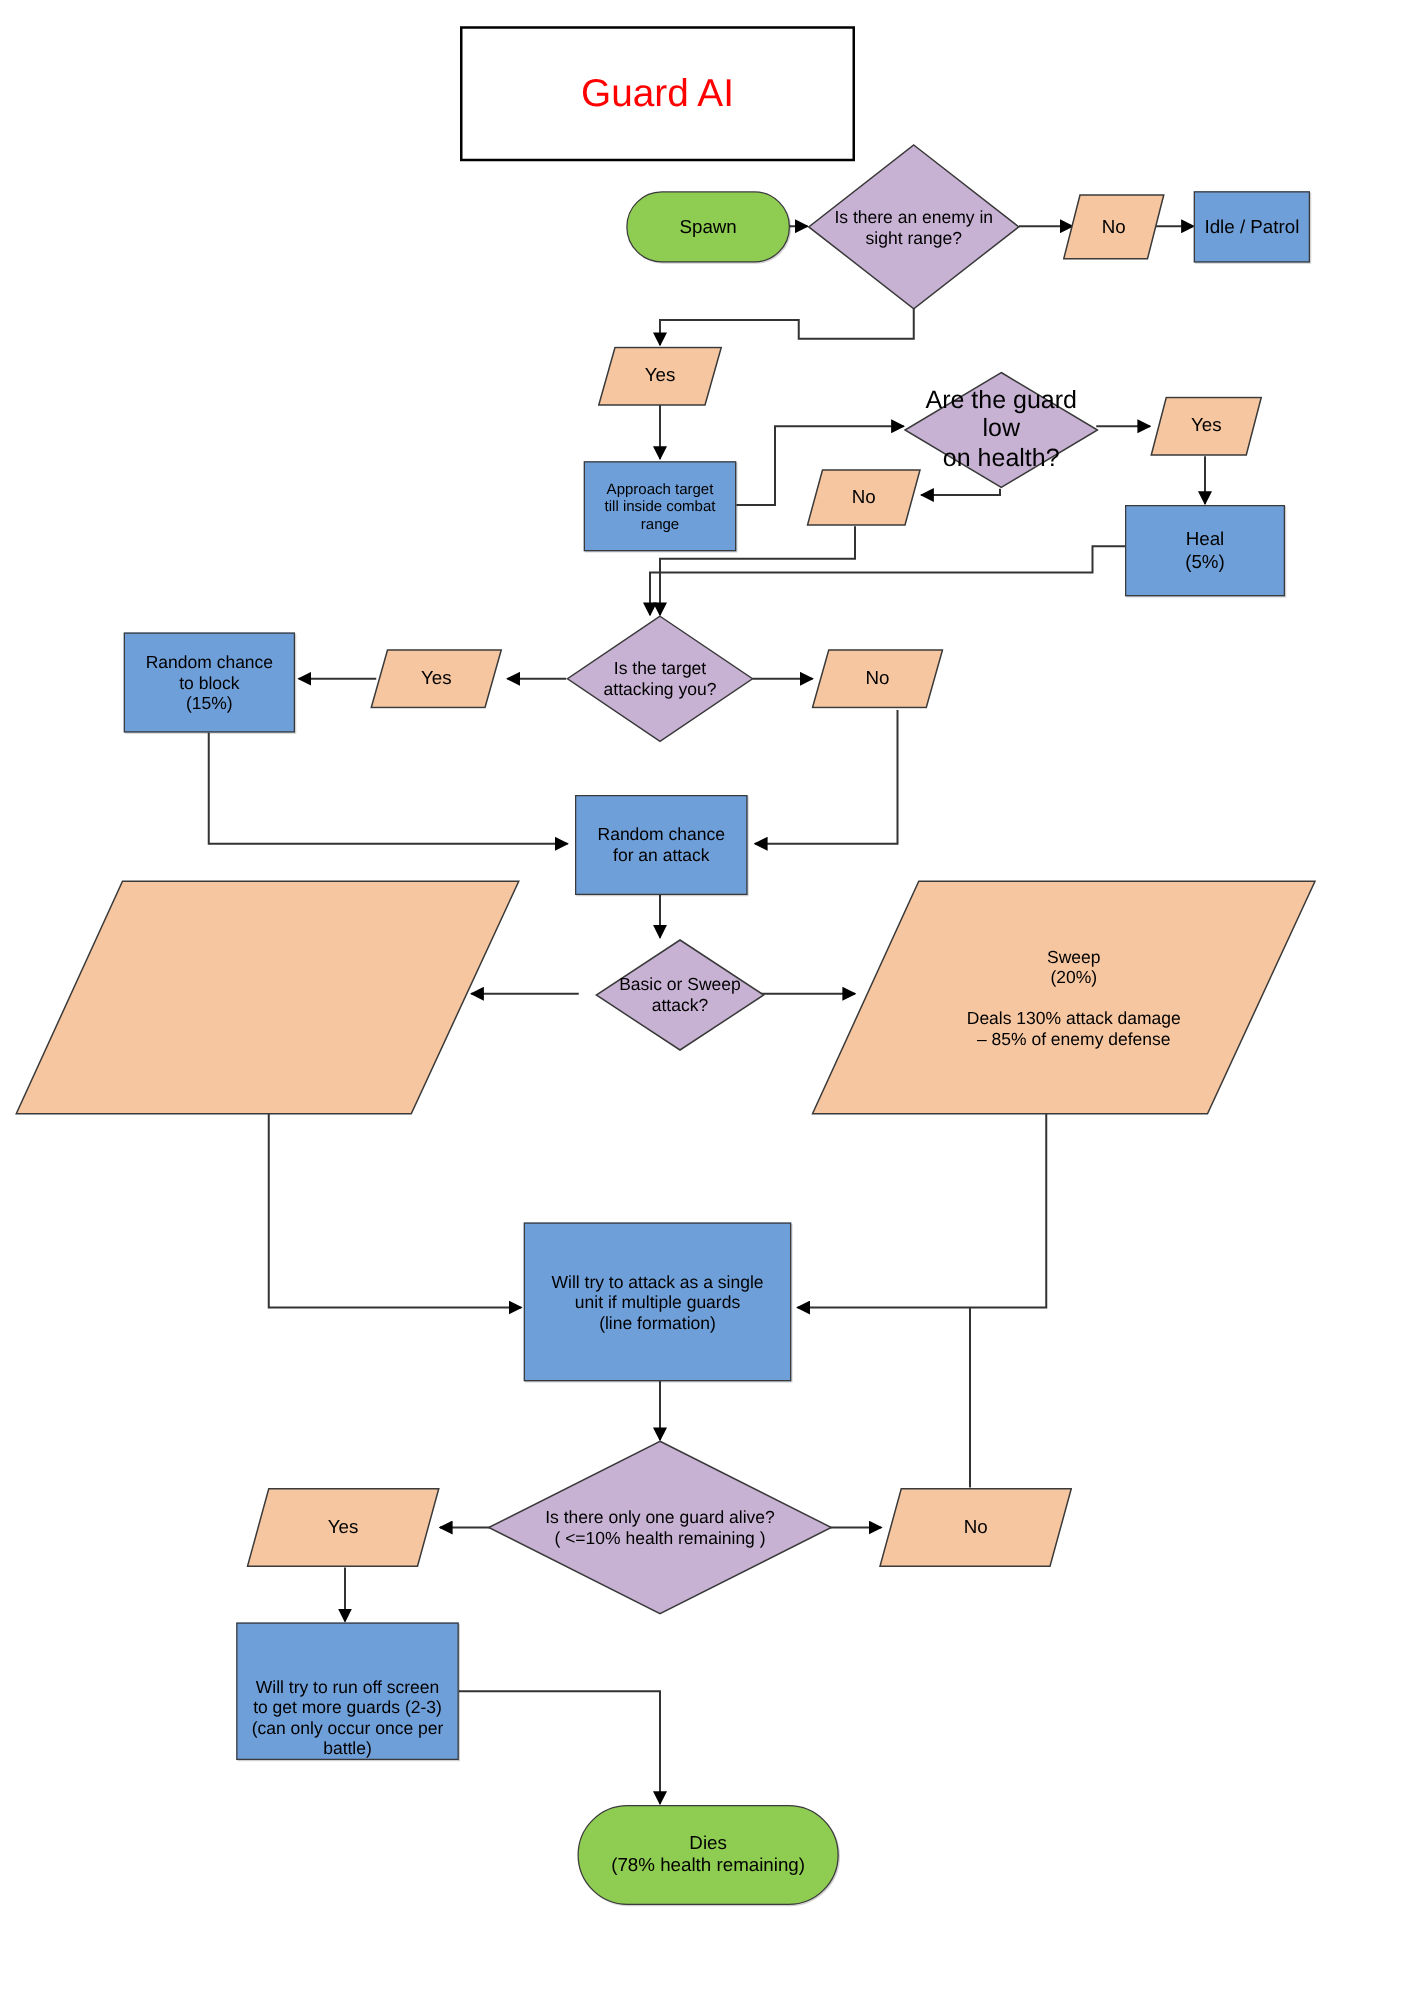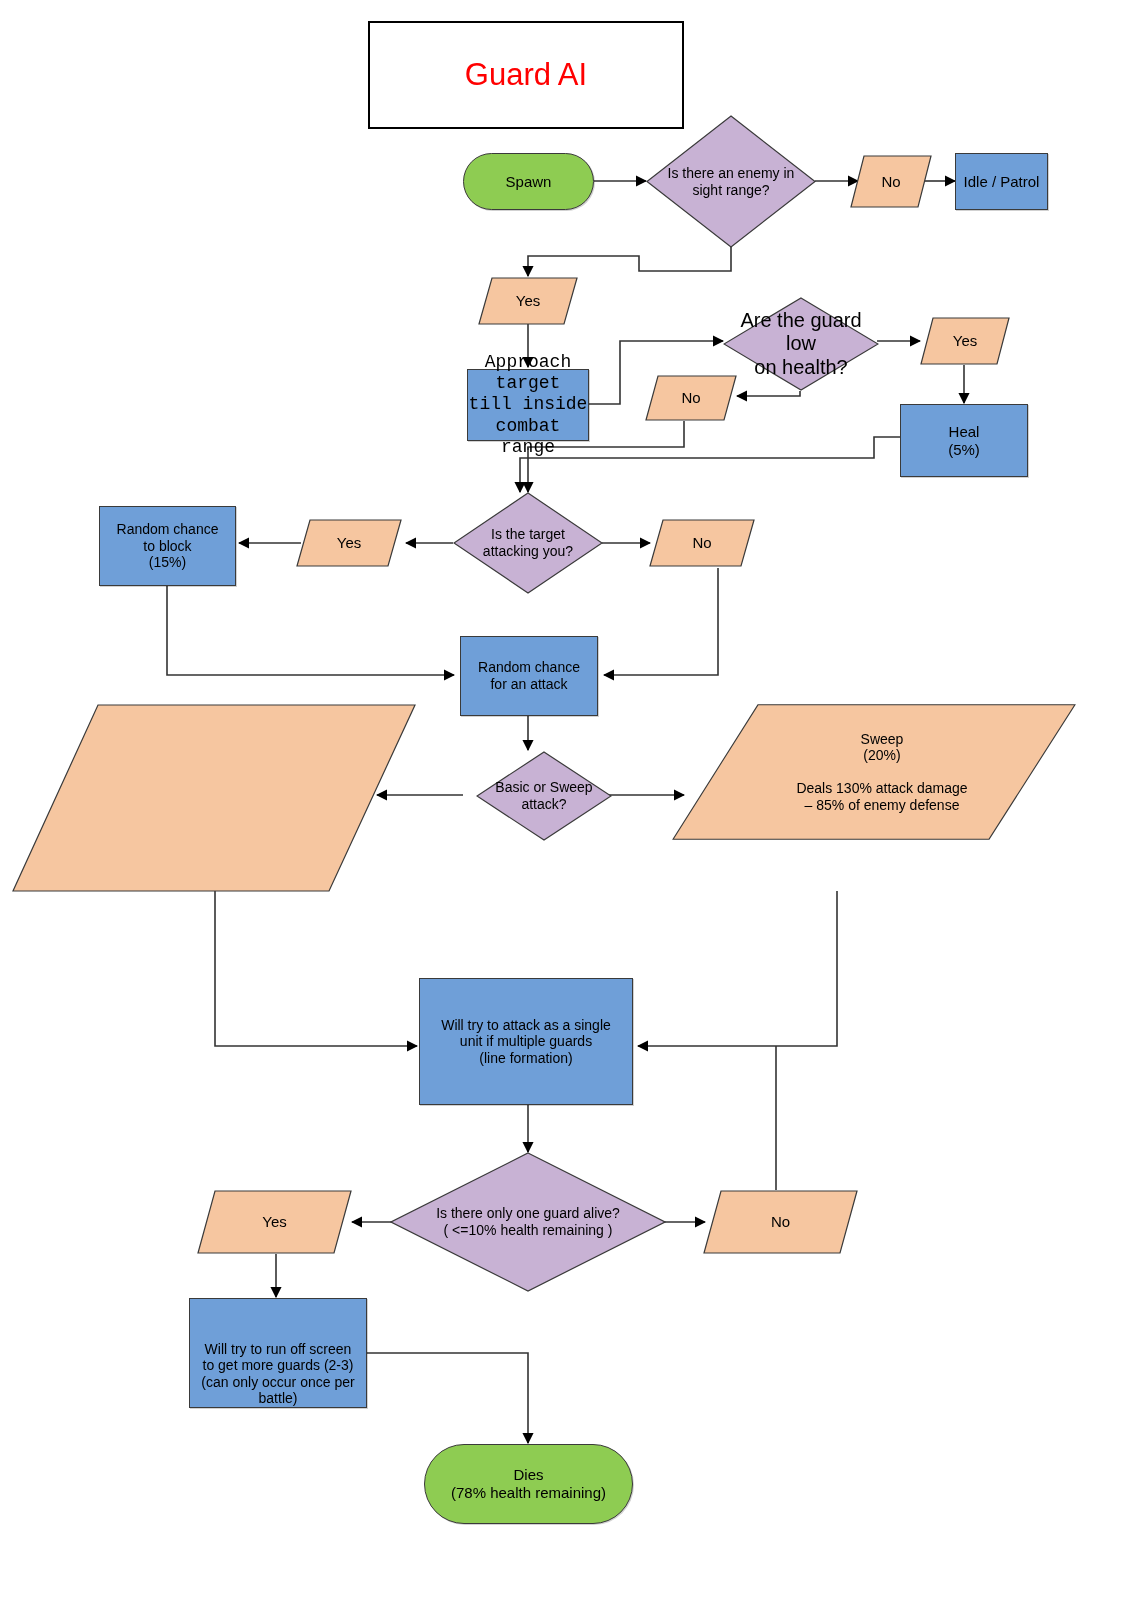--- a/index.html
+++ b/index.html
@@ -40,20 +40,21 @@
   .rect {
     background: #6f9fd8;
     border: 1px solid #3a3a3a;
     box-shadow: 1px 1px 0 rgba(0,0,0,0.18);
   }
   .terminator {
     background: #8ecc52;
     border: 1px solid #3a3a3a;
     border-radius: 999px;
     box-shadow: 1px 1px 0 rgba(0,0,0,0.18);
+    margin-left: 38px;
   }
   .title-box {
     background: #ffffff;
     border: 2px solid #000000;
     color: #ff0000;
   }
   
   .poly {
     background: transparent;
     border: none;
@@ -177,21 +178,21 @@
     <span class="lbl">Idle / Patrol</span>
   </div>
 
   <div class="node poly" style="left:478px; top:277px; width:100px; height:48px; font-size:15px;">
     <svg viewBox="0 0 100 48" preserveAspectRatio="none">
       <polygon class="pgram-fill" points="14,1 99,1 86,47 1,47"></polygon>
     </svg>
     <span class="lbl">Yes</span>
   </div>
 
-  <div class="node rect" style="left:467px; top:369px; width:122px; height:72px; font-size:18px;font-family:Liberation Mono, monospace;">
+  <div class="node rect" style="left:467px; top:369px; width:122px; height:72px; font-size:12px;">
     <span class="lbl">Approach target
 till inside combat
 range</span>
   </div>
 
   <div class="node poly" style="left:723px; top:297px; width:156px; height:94px; font-size:20px;">
     <svg viewBox="0 0 156 94" preserveAspectRatio="none">
       <polygon class="diamond-fill" points="78,1 155,47 78,93 1,47"></polygon>
     </svg>
     <span class="lbl">Are the guard low
@@ -257,21 +258,21 @@
     <span class="lbl">Basic or Sweep
 attack?</span>
   </div>
 
   <div class="node poly" style="left:12px; top:704px; width:404px; height:188px; font-size:14px;">
     <svg viewBox="0 0 404 188" preserveAspectRatio="none">
       <polygon class="pgram-fill" points="86,1 403,1 317,187 1,187"></polygon>
     </svg>
   </div>
 
-  <div class="node poly" style="left:672px; top:704px; width:404px; height:136px; font-size:14px;">
+  <div class="node poly" style="left:649px; top:704px; width:404px; height:188px; font-size:14px;">
     <svg viewBox="0 0 404 188" preserveAspectRatio="none">
       <polygon class="pgram-fill" points="86,1 403,1 317,187 1,187"></polygon>
     </svg>
     <span class="lbl" style="padding-left:34px; padding-right:18px;">Sweep
 (20%)
 
 Deals 130% attack damage
 – 85% of enemy defense</span>
   </div>
 

